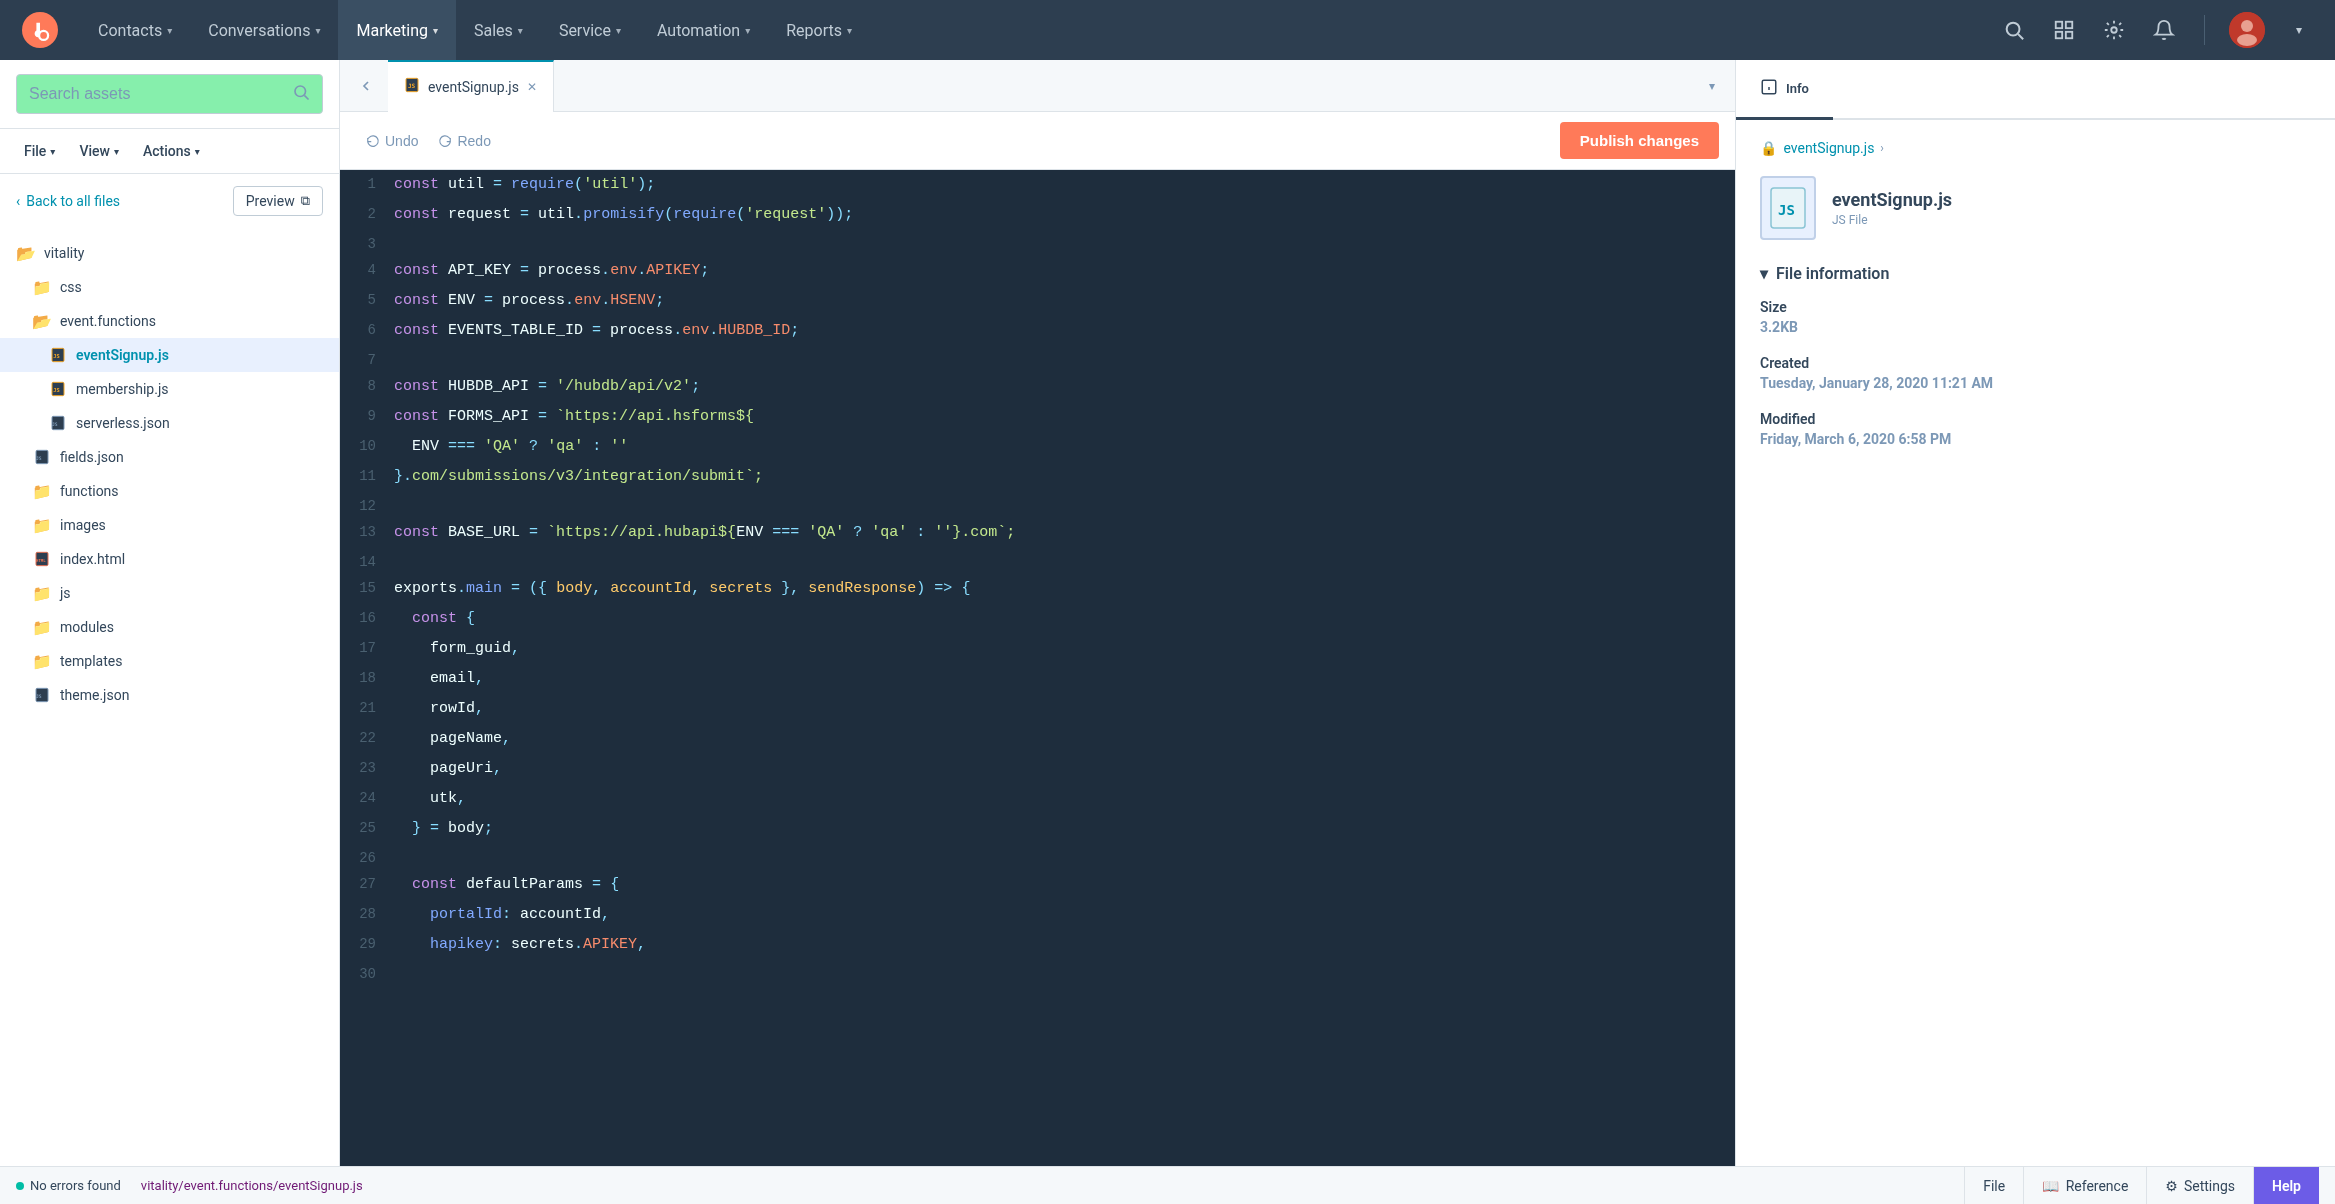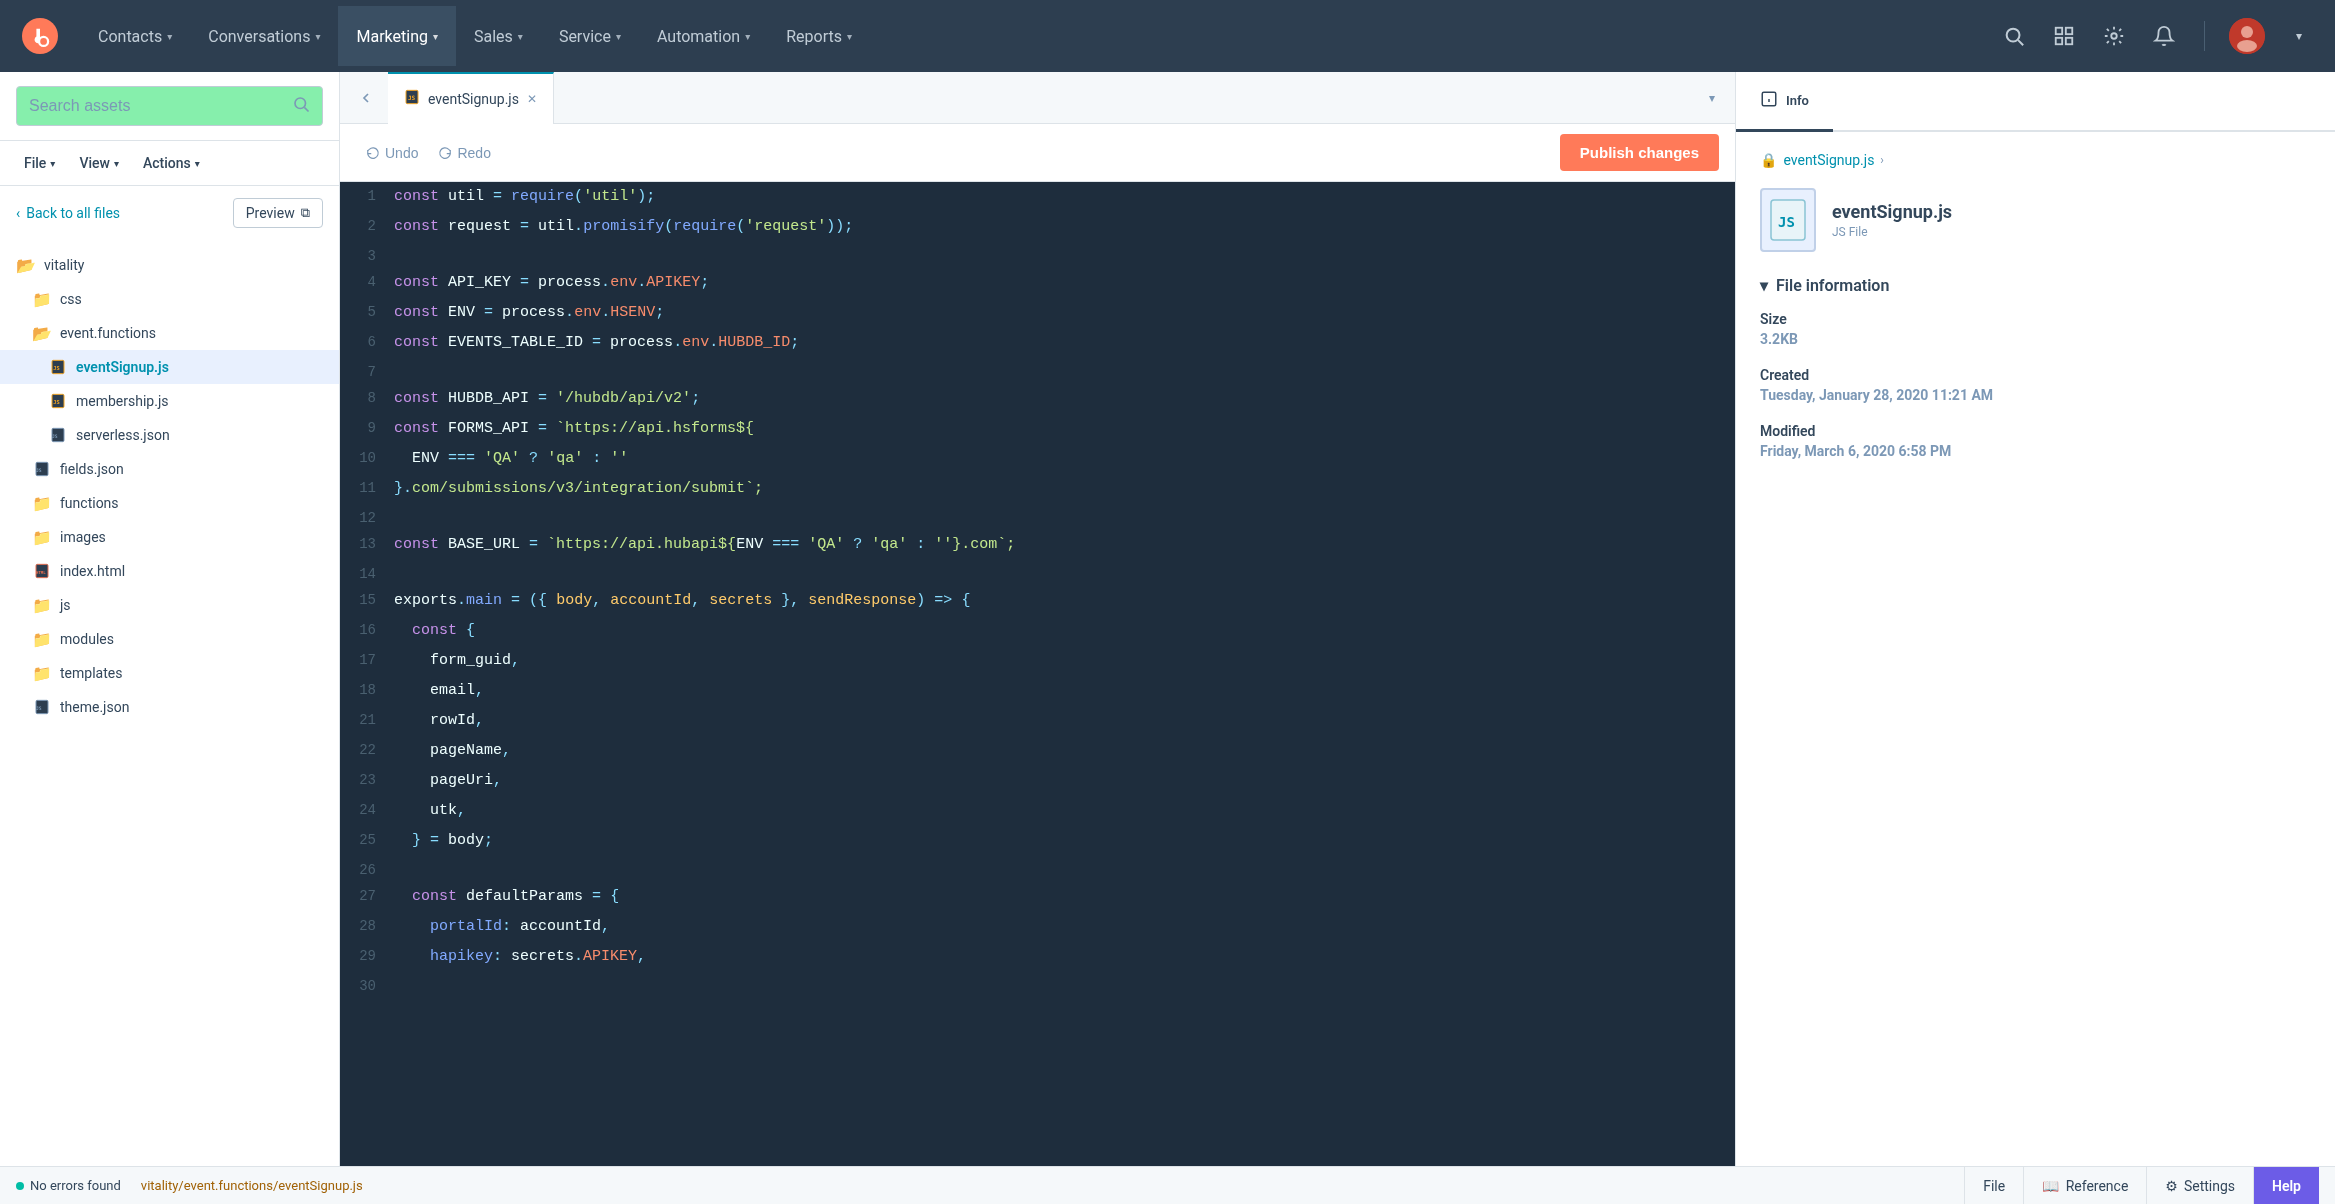--- a/index.html
+++ b/index.html
@@ -1,20 +1,20 @@
 <!DOCTYPE html>
 <html><head>
   <meta charset="utf-8">
   <style>
     * { box-sizing: border-box; margin: 0; padding: 0; }
     body { font-family: -apple-system, BlinkMacSystemFont, 'Segoe UI', Roboto, sans-serif; font-size: 14px; background: #f5f8fa; overflow: hidden; width: 2335px; height: 1204px; }
 
     
     .top-nav {
-      display: flex; align-items: center; background: #2d3e50; height: 72px;
+      display: flex; align-items: center; background: #2d3e50; height: 60px;
       padding: 0 20px; gap: 0; position: relative; z-index: 100;
     }
     .nav-logo { width: 40px; height: 40px; margin-right: 20px; display: flex; align-items: center; justify-content: center; }
     .nav-logo svg { width: 36px; height: 36px; }
     .nav-items { display: flex; align-items: center; flex: 1; gap: 0; }
     .nav-item {
       color: #c0ccd6; font-size: 16px; padding: 0 18px; height: 60px;
       display: flex; align-items: center; cursor: pointer; gap: 5px; white-space: nowrap;
     }
     .nav-item.active { color: #fff; background: #3a4f63; }
@@ -176,21 +176,21 @@
     .info-label { font-size: 14px; font-weight: 600; color: #33475b; margin-bottom: 4px; }
     .info-value { font-size: 14px; color: #7c98b6; font-weight: bold; }
 
     
     .bottom-bar {
       display: flex; align-items: center; background: #f5f8fa; border-top: 1px solid #dde3e8;
       height: 38px; padding: 0 16px; gap: 0; position: absolute; bottom: 0; left: 0; right: 0;
     }
     .bottom-status { display: flex; align-items: center; gap: 6px; color: #33475b; font-size: 13px; }
     .status-dot { width: 8px; height: 8px; border-radius: 50%; background: #00bda5; }
-    .bottom-path { color: #a16207; font-size: 13px; margin-left: 20px; }
+    .bottom-path { color: #701a75; font-size: 13px; margin-left: 20px; }
     .bottom-right { margin-left: auto; display: flex; align-items: center; gap: 0; }
     .bottom-btn {
       display: flex; align-items: center; gap: 6px; padding: 6px 18px; font-size: 14px;
       color: #33475b; cursor: pointer; border-left: 1px solid #dde3e8; height: 38px;
     }
     .bottom-btn.help { background: #6c5ce7; color: #fff; font-weight: 600; }
 
     
     .lock-icon { color: #0091ae; font-size: 14px; }
   </style>

